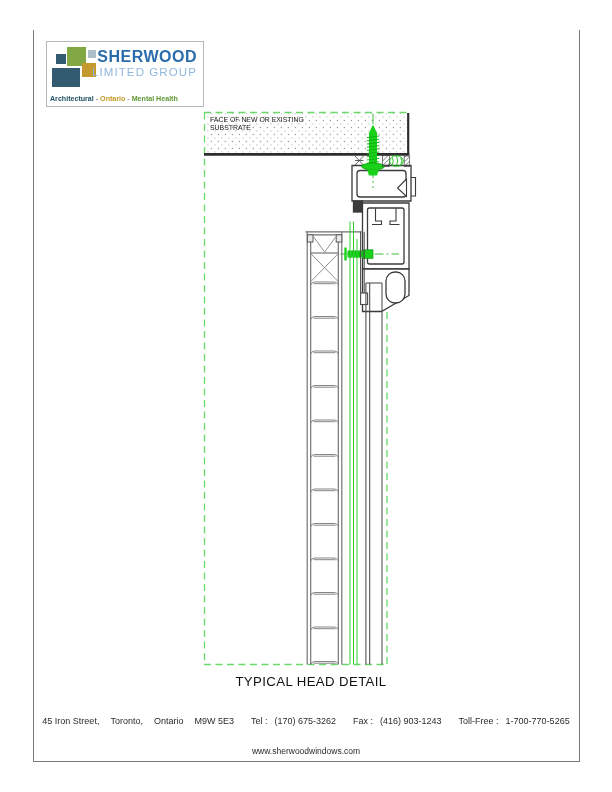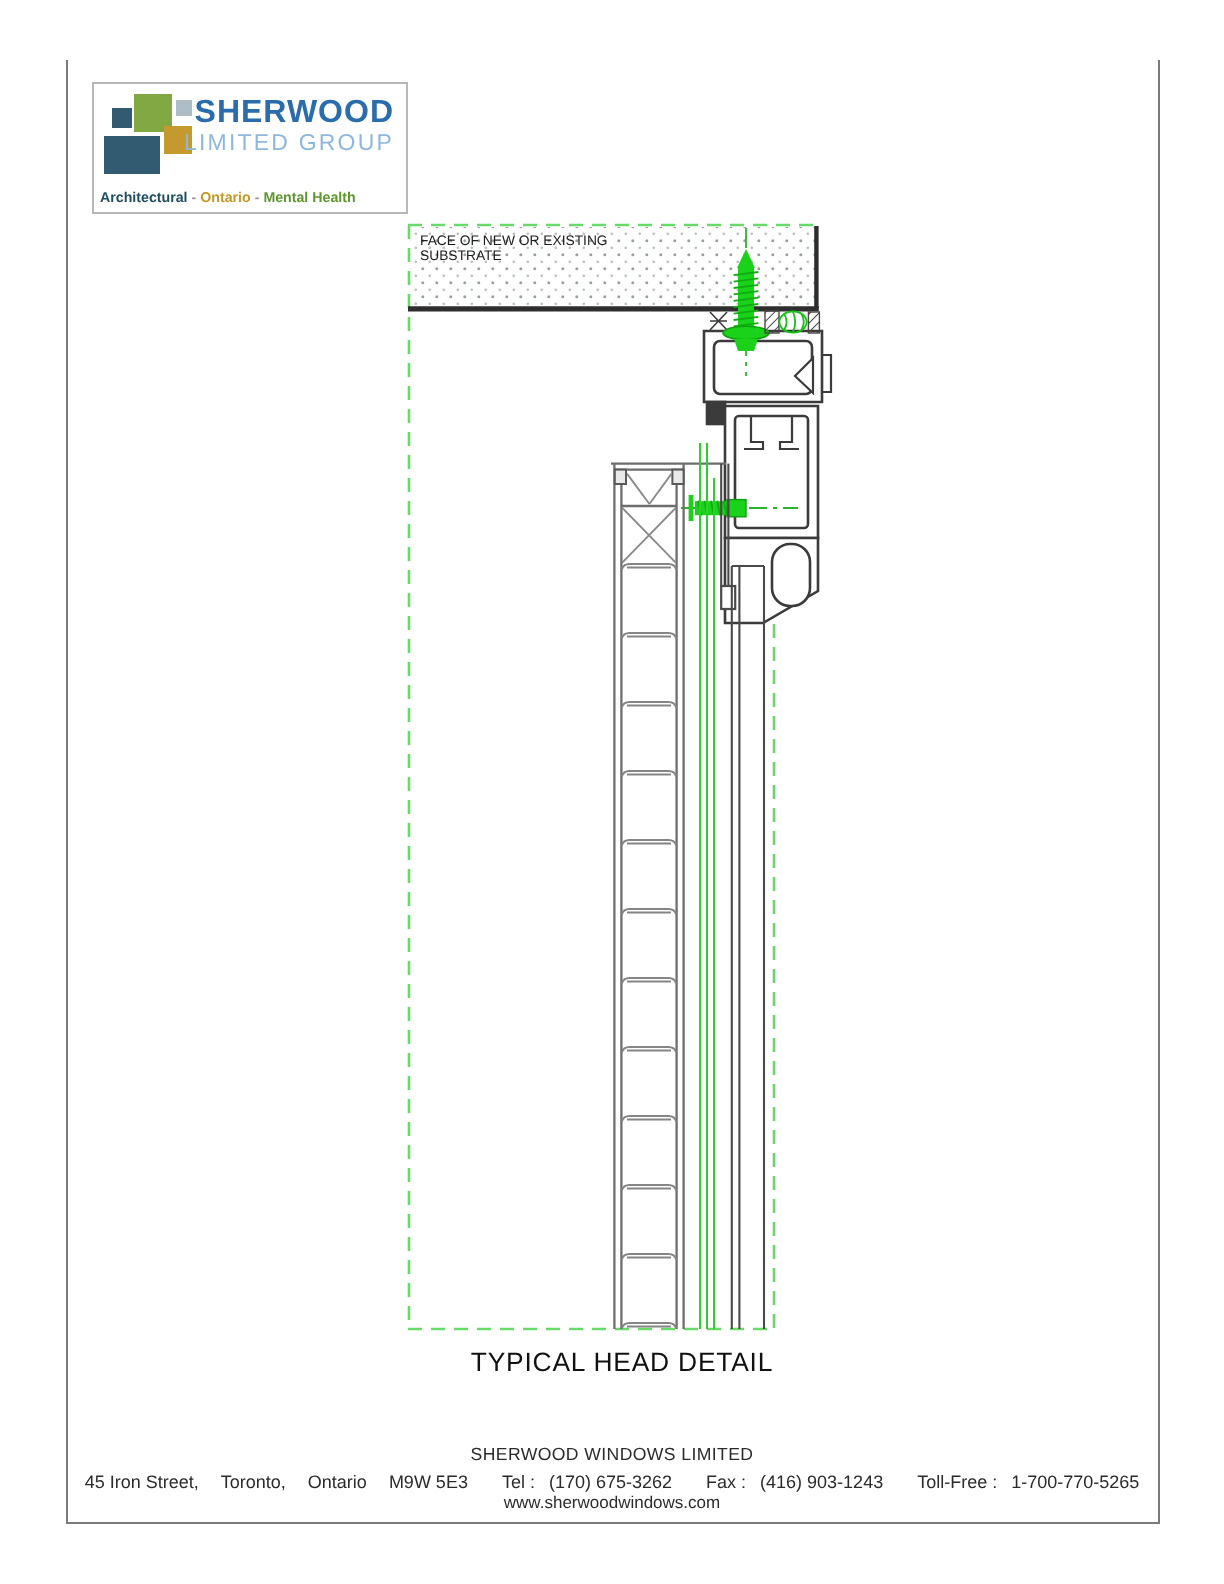--- a/index.html
+++ b/index.html
@@ -27,21 +27,21 @@
   .title{position:absolute;left:235px;top:42px;width:330px;text-align:center;color:#0d0d0d;line-height:1;}
   .title-line1{white-space:nowrap;}
   .title-num{font-size:26.5px;letter-spacing:.5px;}
   .title-series{font-size:17.5px;letter-spacing:.5px;}
   .title-line2{font-size:21.5px;letter-spacing:.4px;margin-top:5px;white-space:nowrap;}
   
   .footer{position:absolute;left:34px;bottom:36px;width:544px;text-align:center;color:#2b2b2b;}
   .footer .company{font-size:8.8px;letter-spacing:.2px;}
   .footer .addr{font-size:9px;margin-top:4px;white-space:nowrap;}
   .footer .addr span{display:inline-block;}
-  .footer .website{font-size:8.5px;margin-top:0;}
+  .footer .website{font-size:8.5px;margin-top:20px;}
   .gap-s{margin-right:7px;} .gap-m{margin-right:11px;} .gap-l{margin-right:17px;}
   svg{position:absolute;left:0;top:0;}
   svg text{font-family:"Liberation Sans","DejaVu Sans",sans-serif;}
 </style>
 </head>
 <body>
 
 <div class="page">
 
   <div class="frame"></div>
@@ -208,20 +208,19 @@
         <path d="M369.7 283 V664.5"></path>
         <path d="M365.9 283 H382"></path>
         <path d="M382 283 V664.5"></path>
       </g>
     </g>
 
     <text x="311" y="685.5" text-anchor="middle" font-size="13.2" letter-spacing="0.4" fill="#111111">TYPICAL HEAD DETAIL</text>
   </svg>
 
   <div class="footer">
-    <div class="company">SHERWOOD WINDOWS LIMITED</div>
     <div class="addr">
       <span class="gap-m">45 Iron Street,</span><span class="gap-m">Toronto,</span><span class="gap-m">Ontario</span><span class="gap-l">M9W 5E3</span><span class="gap-s">Tel :</span><span class="gap-l">(170) 675-3262</span><span class="gap-s">Fax :</span><span class="gap-l">(416) 903-1243</span><span class="gap-s">Toll-Free :</span><span>1-700-770-5265</span>
     </div>
     <div class="website">www.sherwoodwindows.com</div>
   </div>
 
 </div>
 
 </body></html>

